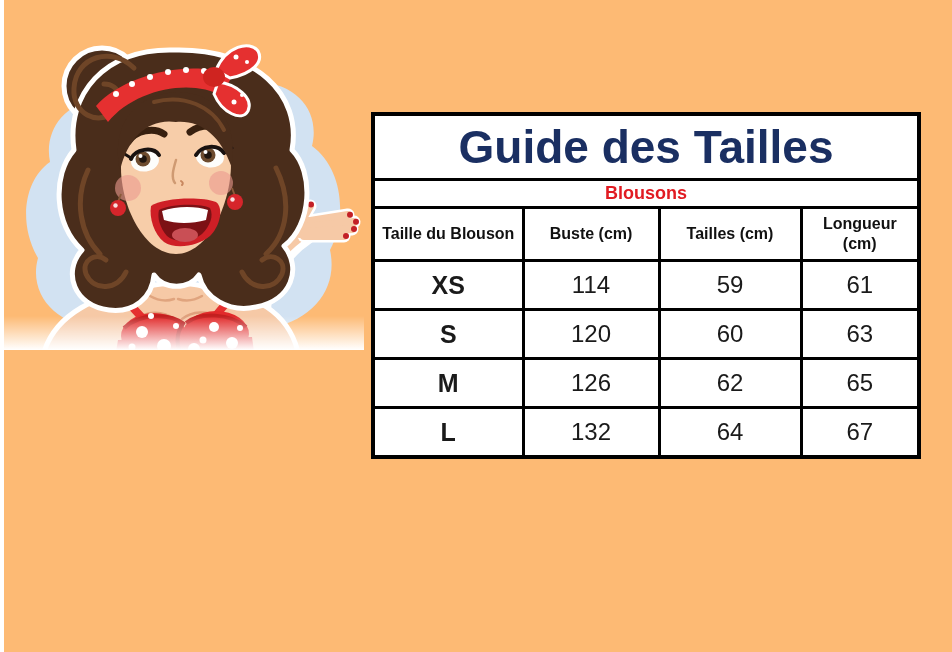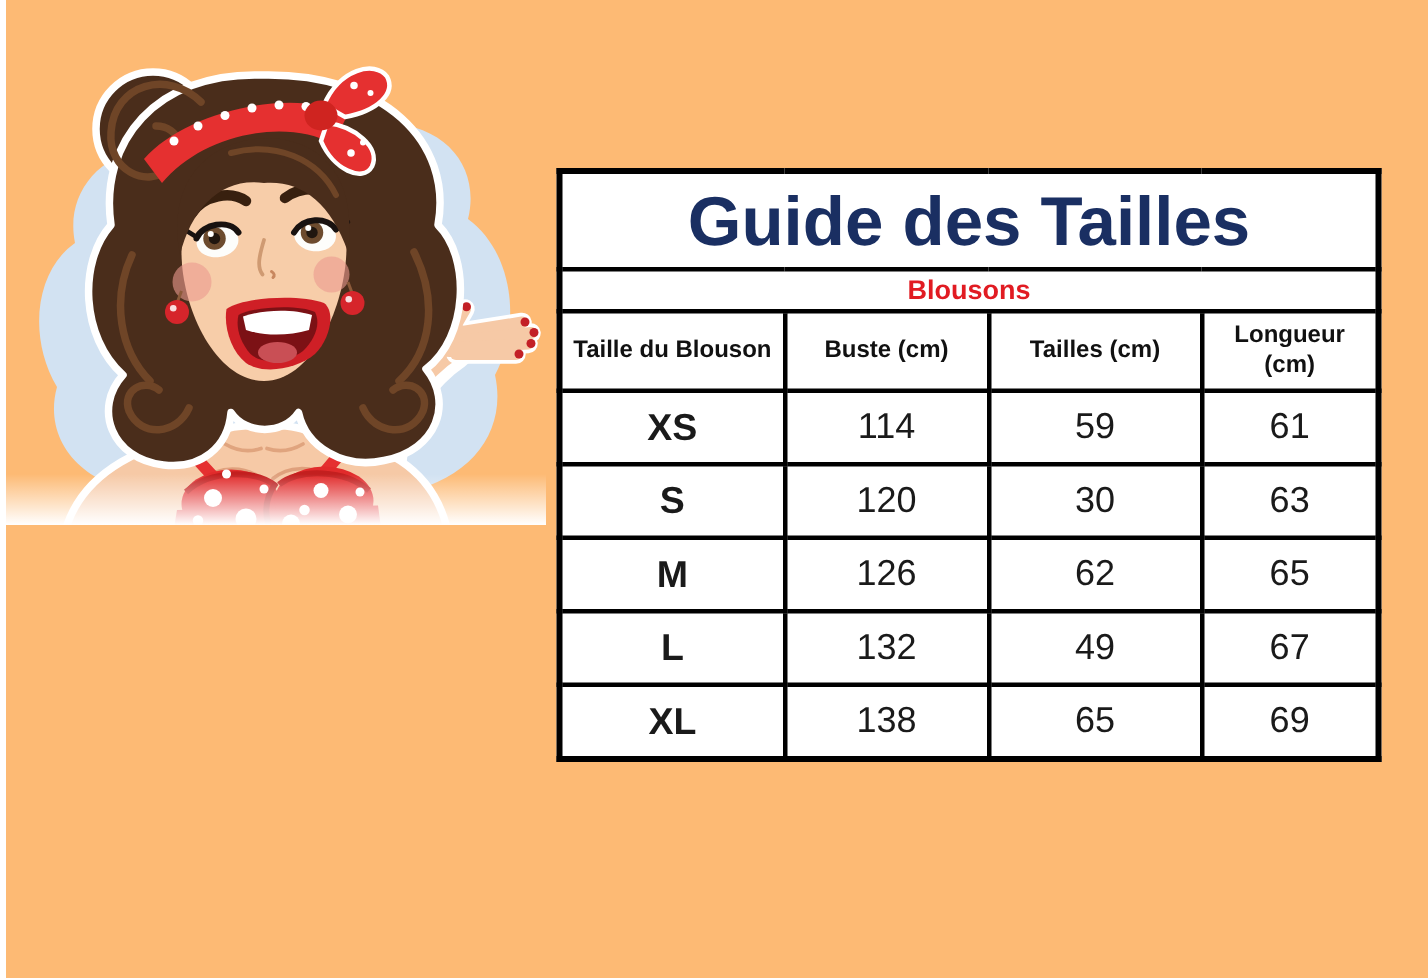--- a/index.html
+++ b/index.html
@@ -244,37 +244,31 @@
       </tr>
       <tr class="row-data">
         <td class="cell-size">XS</td>
         <td class="cell-num">114</td>
         <td class="cell-num">59</td>
         <td class="cell-num">61</td>
       </tr>
       <tr class="row-data">
         <td class="cell-size">S</td>
         <td class="cell-num">120</td>
-        <td class="cell-num">30</td>
+        <td class="cell-num">60</td>
         <td class="cell-num">63</td>
       </tr>
       <tr class="row-data">
         <td class="cell-size">M</td>
         <td class="cell-num">126</td>
         <td class="cell-num">62</td>
         <td class="cell-num">65</td>
       </tr>
       <tr class="row-data">
         <td class="cell-size">L</td>
         <td class="cell-num">132</td>
-        <td class="cell-num">49</td>
+        <td class="cell-num">64</td>
         <td class="cell-num">67</td>
-      </tr>
-      <tr class="row-data">
-        <td class="cell-size">XL</td>
-        <td class="cell-num">138</td>
-        <td class="cell-num">65</td>
-        <td class="cell-num">69</td>
       </tr>
     </tbody>
   </table>
 
 </div>
 
 </body></html>

